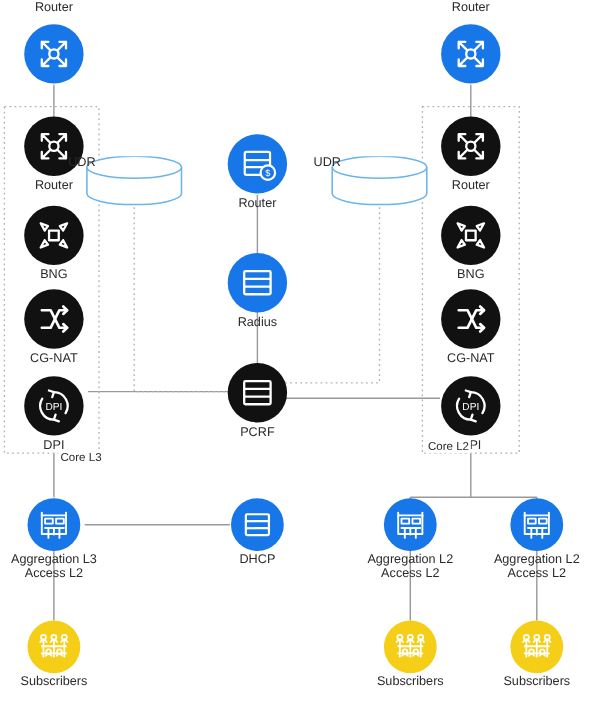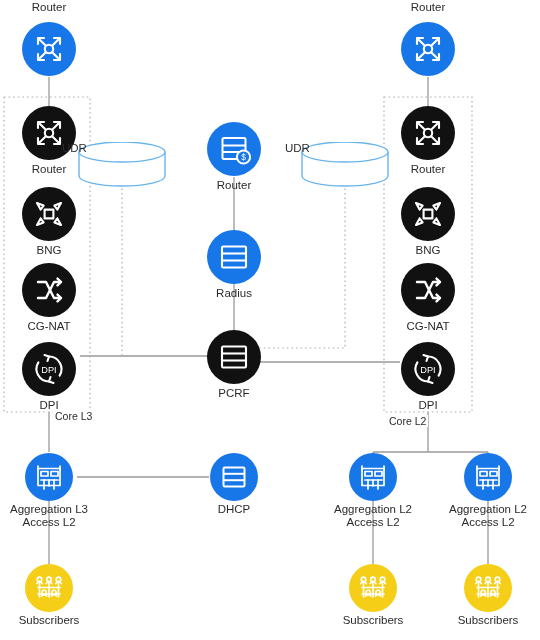--- a/index.html
+++ b/index.html
@@ -327,21 +327,21 @@
         <path d="M27 39.5 A12.5 12.5 0 0 1 16.4 20.4"></path>
         <path d="M22.5 13 L27 14.5 L25.5 19"></path>
         <path d="M31.5 41 L27 39.5 L28.5 35"></path>
       </g>
       <text x="27" y="30.5" fill="#ffffff" font-size="9.2" font-family="Liberation Sans, sans-serif" text-anchor="middle">DPI</text>
     </svg>
     <div class="caption">DPI</div>
   </div>
 
   <div class="zone-label" style="left:53px; top:410px;">Core L3</div>
-  <div class="zone-label" style="left:387px; top:415px;">Core L2</div>
+  <div class="zone-label" style="left:387px; top:400px;">Core L2</div>
 
   <div class="node small" style="left:49px; top:477px;">
     <span class="puck fill-blue"></span>
     <svg class="glyph" viewBox="0 0 48 48">
       <g stroke="#ffffff" stroke-width="1.7" fill="none" stroke-linejoin="round" stroke-linecap="round">
         <rect x="13" y="15.5" width="22" height="17"></rect>
         <rect x="16" y="18.5" width="7" height="4.5"></rect>
         <rect x="26" y="18.5" width="7" height="4.5"></rect>
         <line x1="16" y1="27" x2="33" y2="27"></line>
         <line x1="19" y1="27" x2="19" y2="36"></line>

